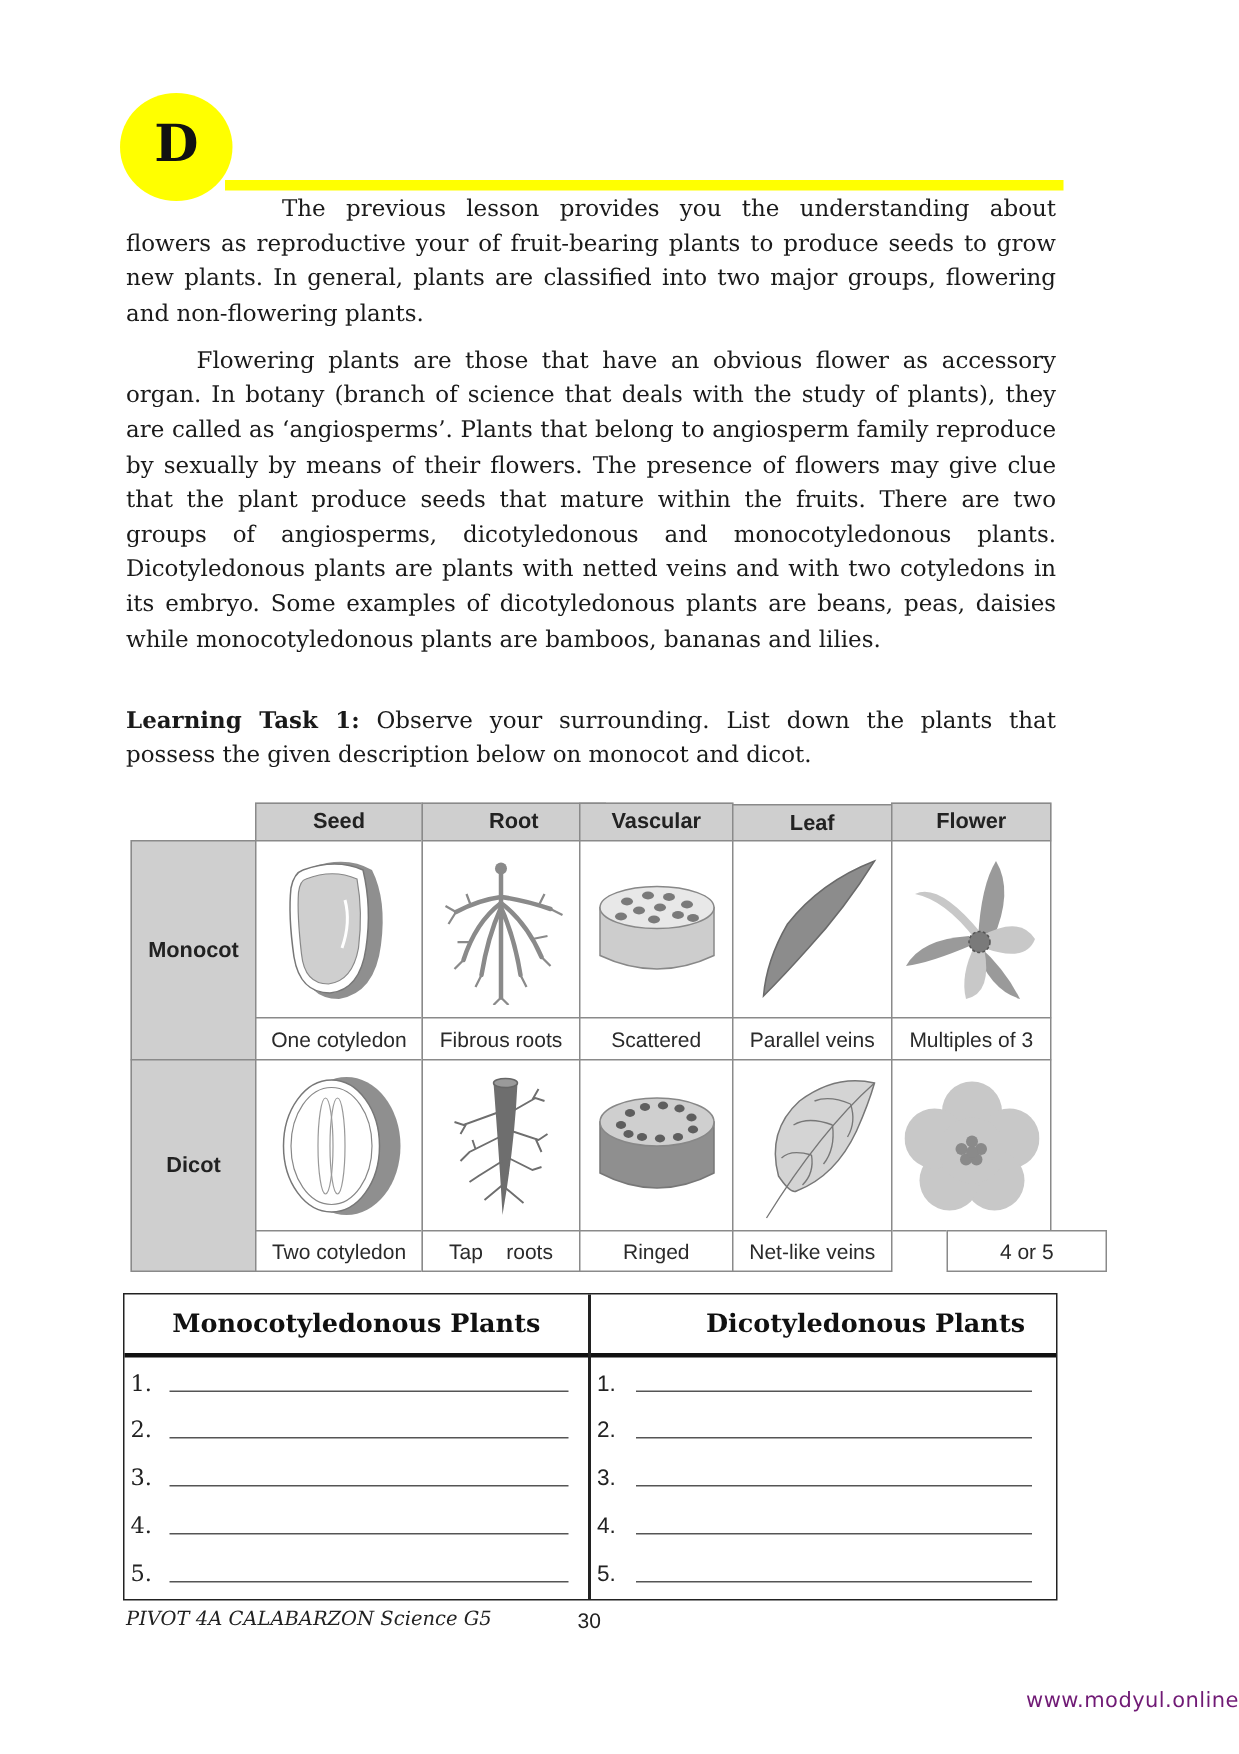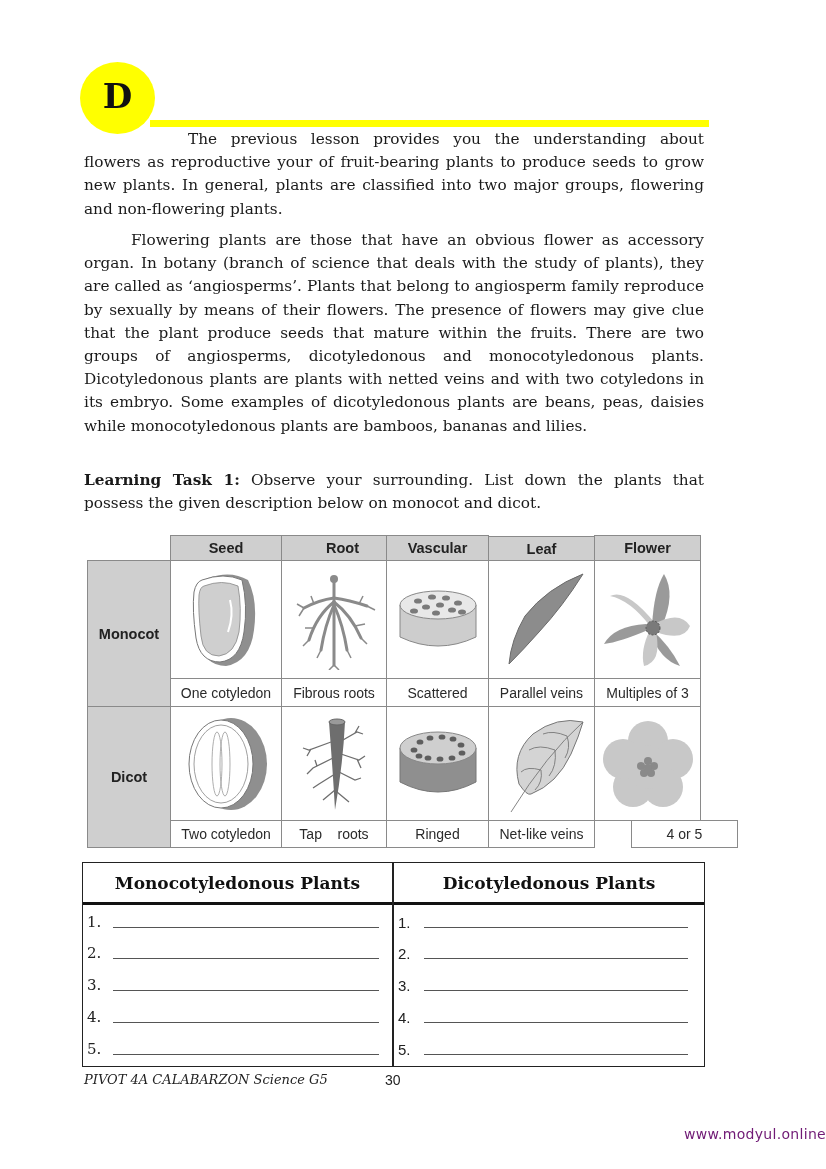--- a/index.html
+++ b/index.html
@@ -225,21 +225,21 @@
 
   <div class="cell cap" style="left:83px;top:285px;width:112px;height:28px;">Two cotyledon</div>
   <div class="cell cap" style="left:194px;top:285px;width:106px;height:28px;">Tap    roots</div>
   <div class="cell cap" style="left:299px;top:285px;width:103px;height:28px;">Ringed</div>
   <div class="cell cap" style="left:401px;top:285px;width:107px;height:28px;">Net-like veins</div>
   <div class="cell cap" style="left:507px;top:285px;width:107px;height:28px;margin-left:37px;">4 or 5</div>
 </div>
 
 <div class="abs atable">
   <div class="head" style="left:0;width:309px;">Monocotyledonous Plants</div>
-  <div class="head" style="left:311px;width:310px;">Dicotyledonous Plants</div>
+  <div class="head" style="left:311px;width:310px;padding-left:28px;">Dicotyledonous Plants</div>
   <div class="head-rule"></div>
   <div class="vdiv"></div>
 
   <div class="left">
     <div class="line" style="left:4px;width:292px;top:44px;">
         <span class="num">1.</span>
         <span class="blank"></span>
       </div>
     <div class="line" style="left:4px;width:292px;top:75px;">
         <span class="num">2.</span>

